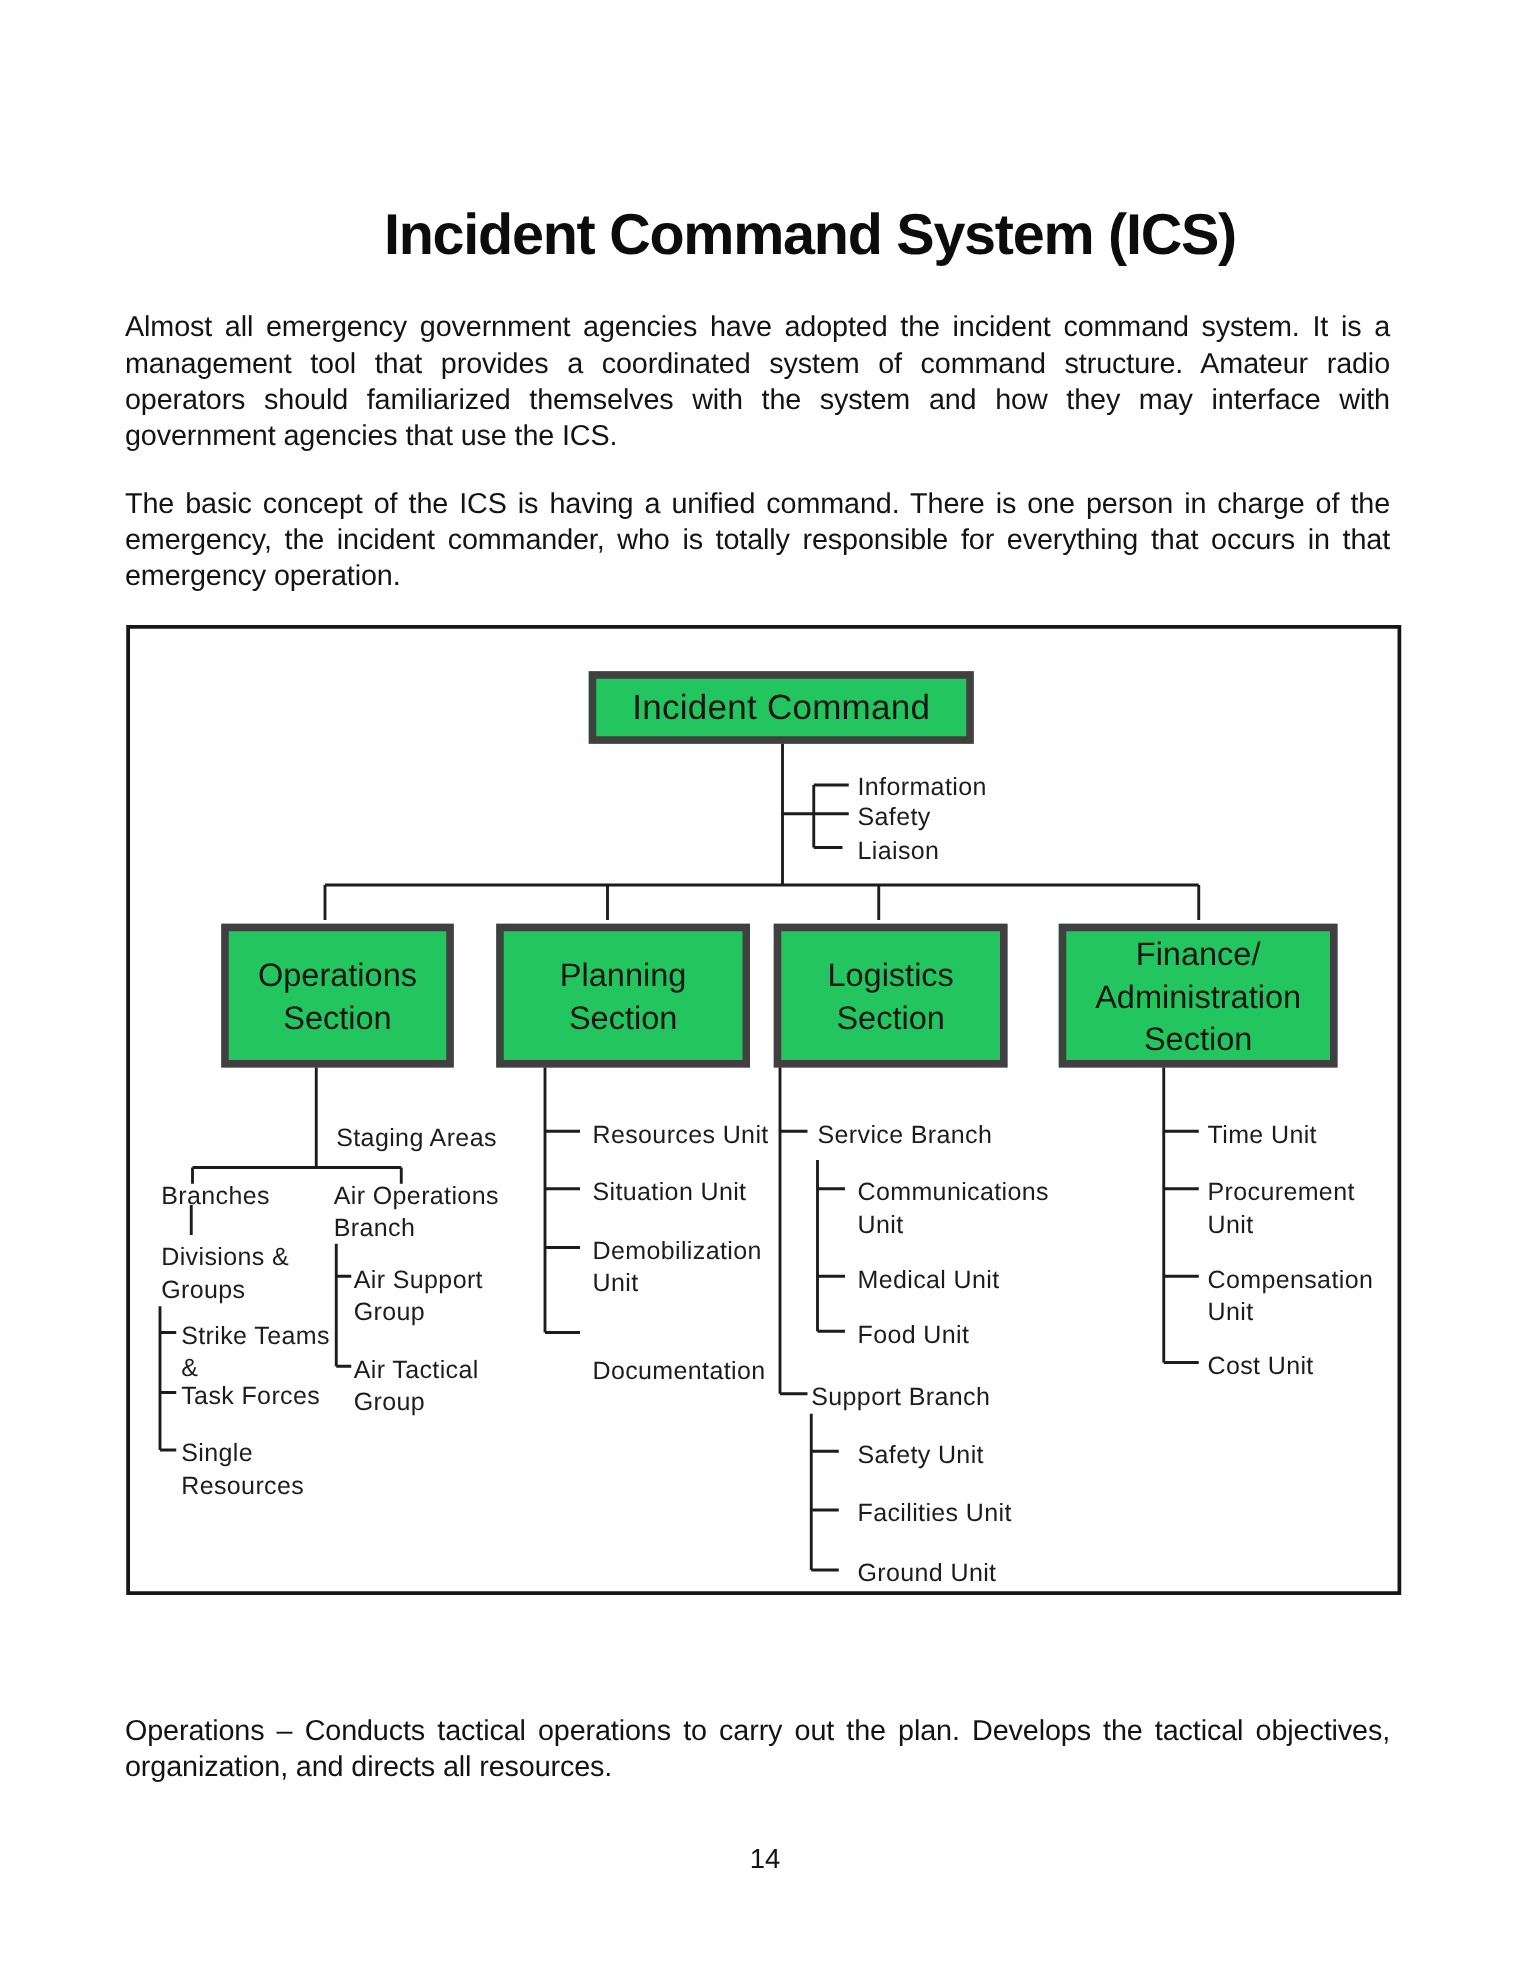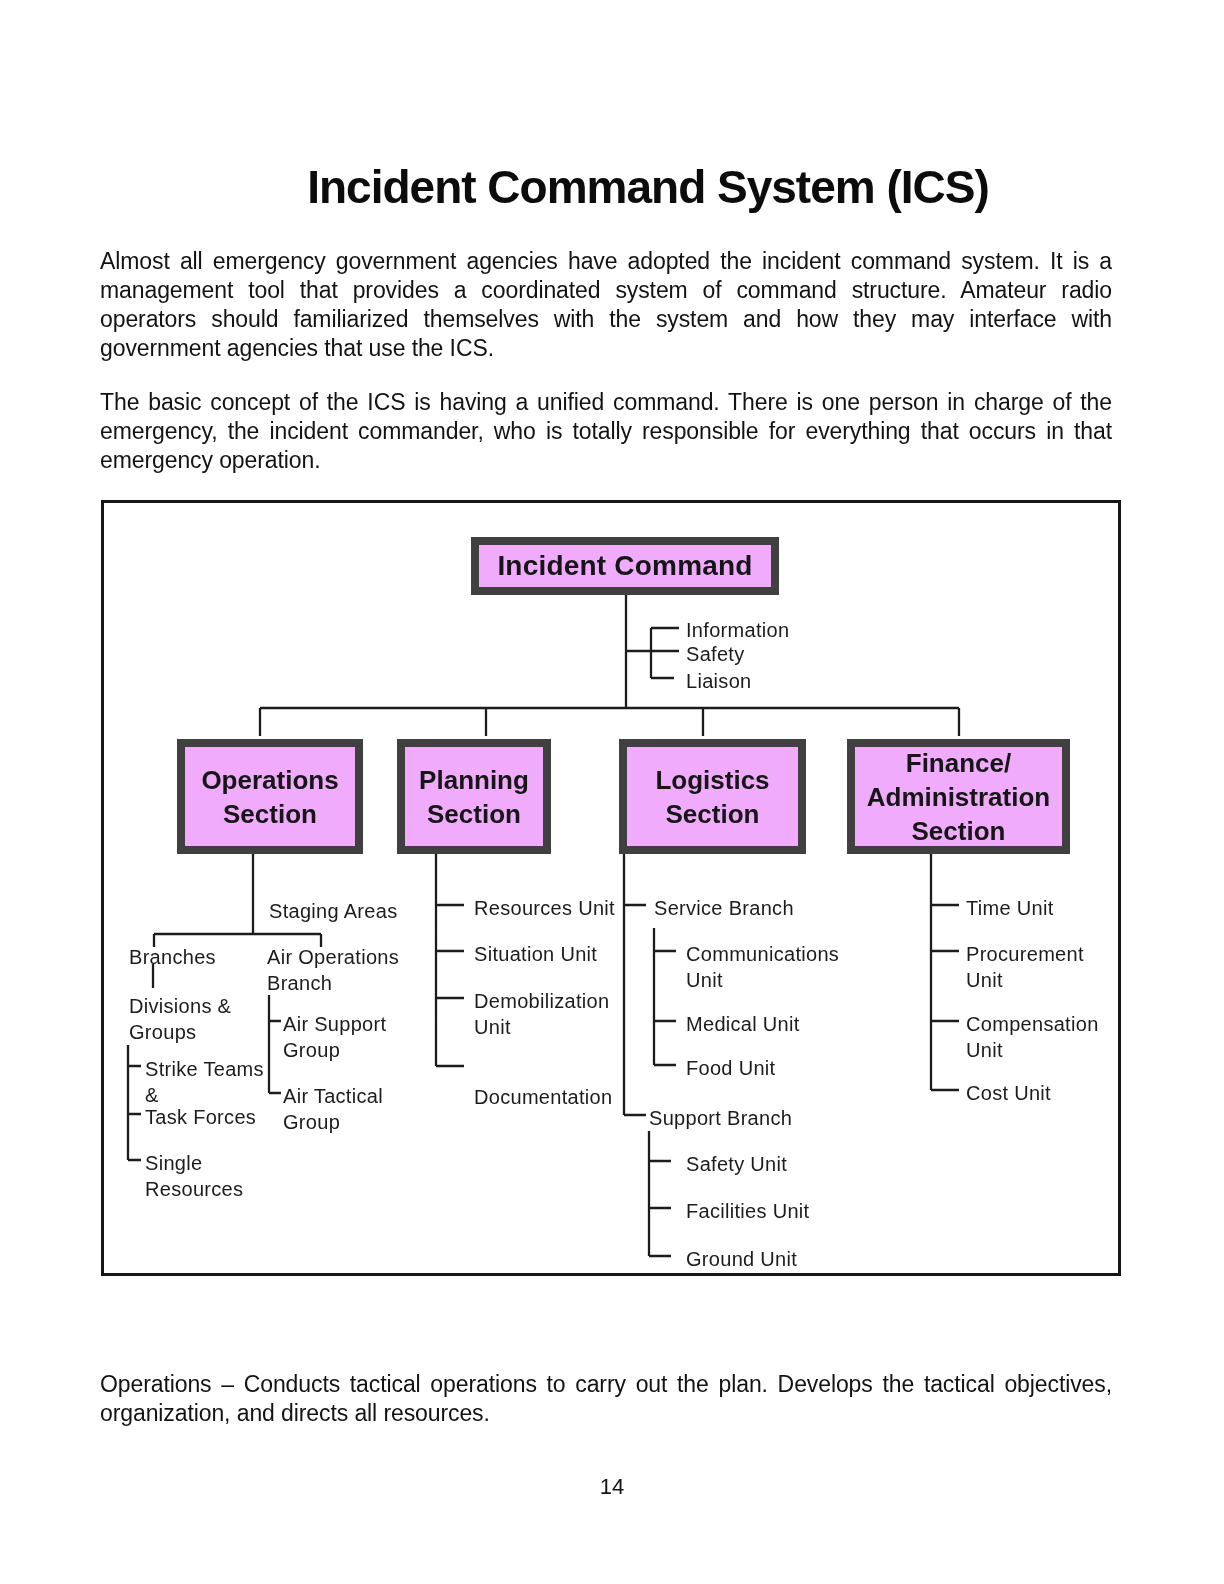--- a/index.html
+++ b/index.html
@@ -47,29 +47,29 @@
   }
   .diagram svg { position:absolute; left:0; top:0; }
   .dnode {
     position:absolute;
     font-size:20px; line-height:26px;
     letter-spacing:0.3px; color:#1c1c1c;
     white-space:pre-line;
   }
   .dbox {
     position:absolute;
-    border:8px solid #404040;
+    border:6px solid #404040;
     display:flex; align-items:center; justify-content:center;
     text-align:center; white-space:pre-line;
-    font-weight:bold; color:#161616;
-    background:#f0abfc;
+    font-weight:normal; color:#161616;
+    background:#22c55e;
   }
   .b-ic   { left:367px; top:34px;  width:308px; height:58px; font-size:28px; letter-spacing:0.2px; }
   .b-ops  { left:73px;  top:236px; width:186px; height:115px; font-size:26px; line-height:34px; }
-  .b-plan { left:293px; top:236px; width:154px; height:115px; font-size:26px; line-height:34px; }
+  .b-plan { left:293px; top:236px; width:203px; height:115px; font-size:26px; line-height:34px; }
   .b-log  { left:515px; top:236px; width:187px; height:115px; font-size:26px; line-height:34px; }
   .b-fin  { left:743px; top:236px; width:223px; height:115px; font-size:26px; line-height:34px; }
   
   .n-information { left:582px; top:114px; }
   .n-safety      { left:582px; top:138px; }
   .n-liaison     { left:582px; top:165px; }
   
   .n-staging     { left:165px; top:395px; }
   .n-branches    { left:25px;  top:441px; }
   .n-divisions   { left:25px;  top:490px; }

